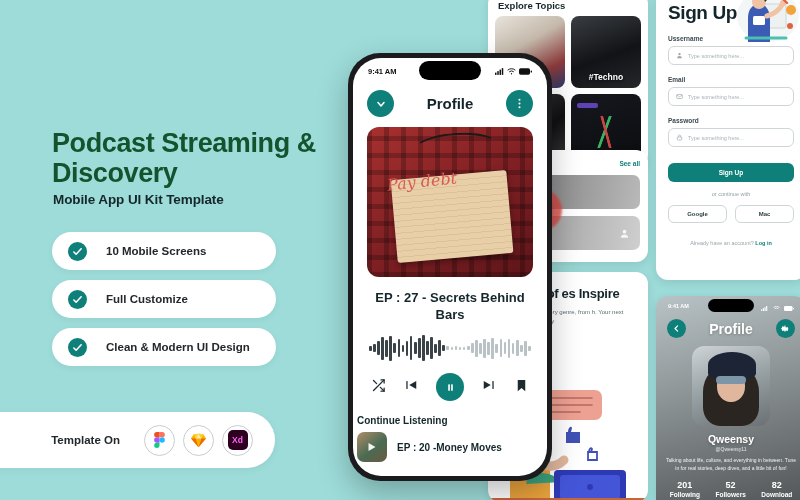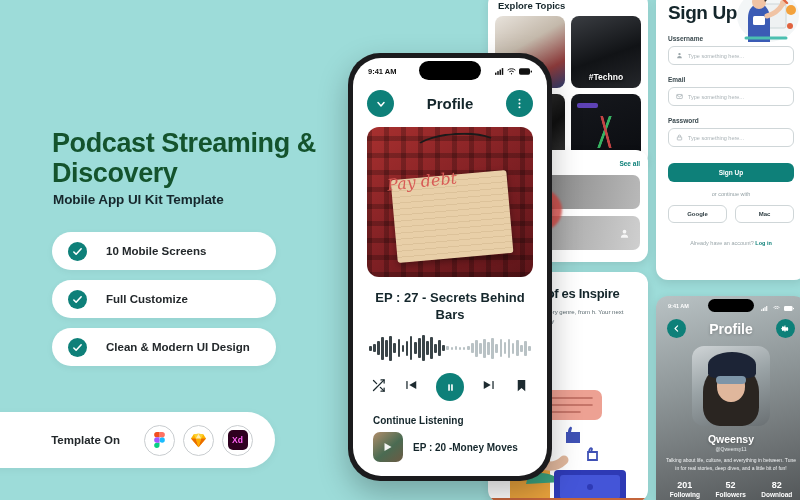--- a/index.html
+++ b/index.html
@@ -207,21 +207,21 @@
   }
   .wave-bar { flex: 1 1 auto; background: #3a4448; border-radius: 1px; }
   .wave-bar.dim { background: #b9c2c5; }
   #controls {
     margin: 12px 18px 0; display: flex; align-items: center; justify-content: space-between;
   }
   #play-btn {
     width: 28px; height: 28px; border-radius: 50%; background: #0e8079;
     display: flex; align-items: center; justify-content: center;
   }
-  #continue-block { margin: 14px 20px 0; }
+  #continue-block { margin: 14px 4px 0; }
   #continue-title { font-size: 10px; font-weight: bold; color: #14262b; }
   #continue-row { display: flex; align-items: center; margin-top: 6px; text-align: center; }
   #continue-thumb {
     width: 30px; height: 30px; border-radius: 7px; flex: 0 0 auto; position: relative;
     background: linear-gradient(140deg,#b08d6a,#4a6b52 55%,#6d5a43);
   }
   #continue-thumb .play-tri {
     position: absolute; left: 50%; top: 50%; transform: translate(-50%,-50%);
     width: 0; height: 0; border-left: 7px solid rgba(255,255,255,.92);
     border-top: 4.5px solid transparent; border-bottom: 4.5px solid transparent;

